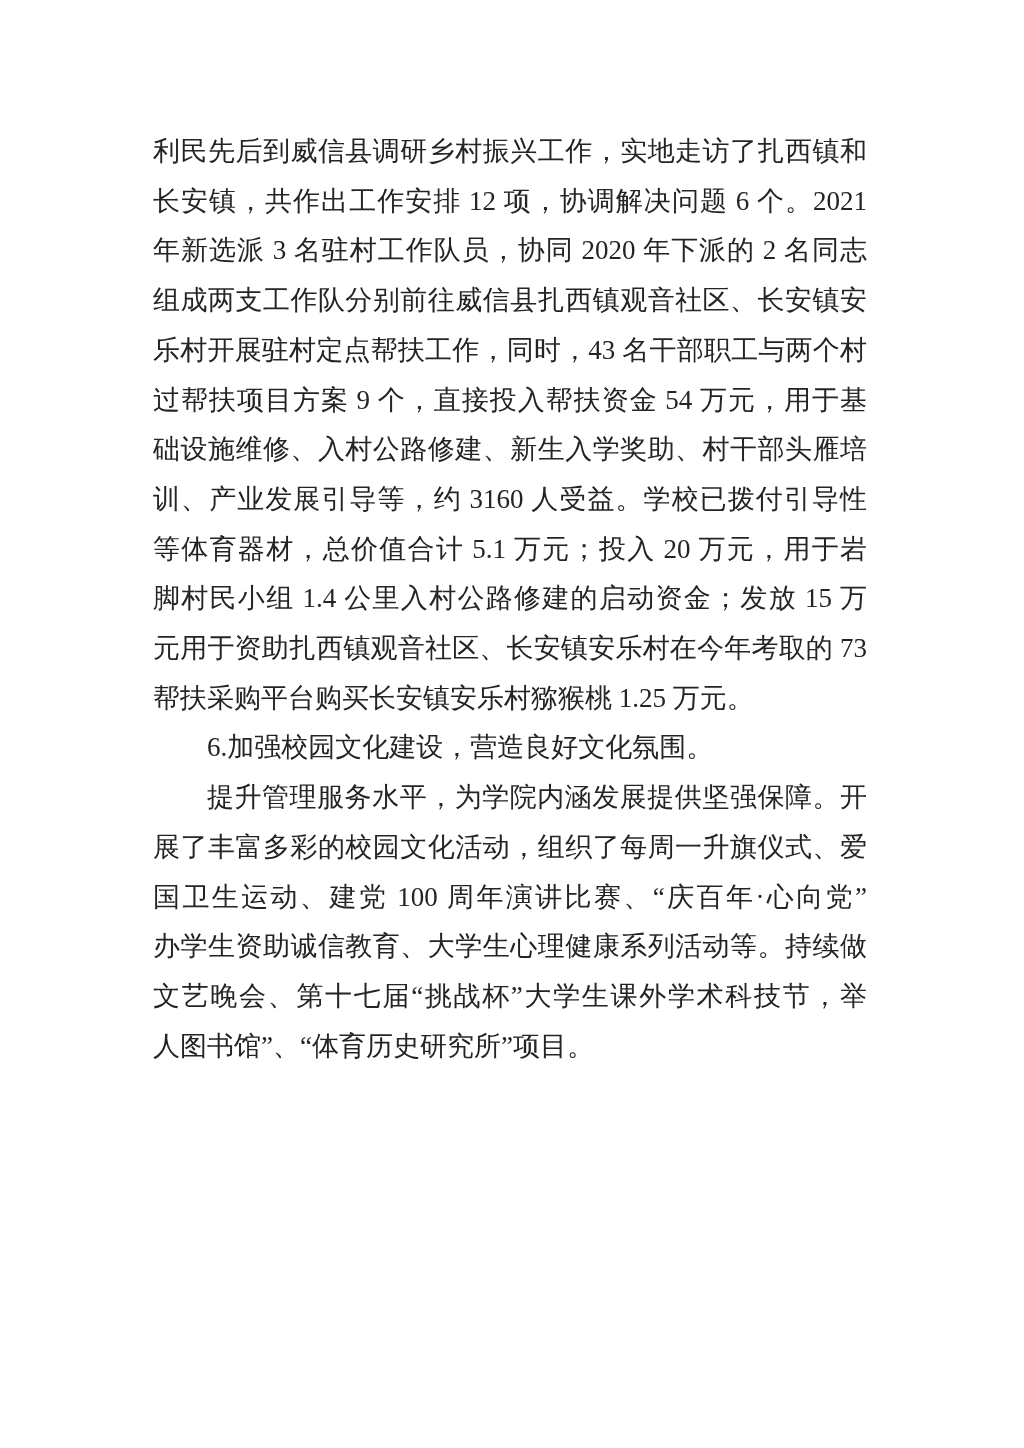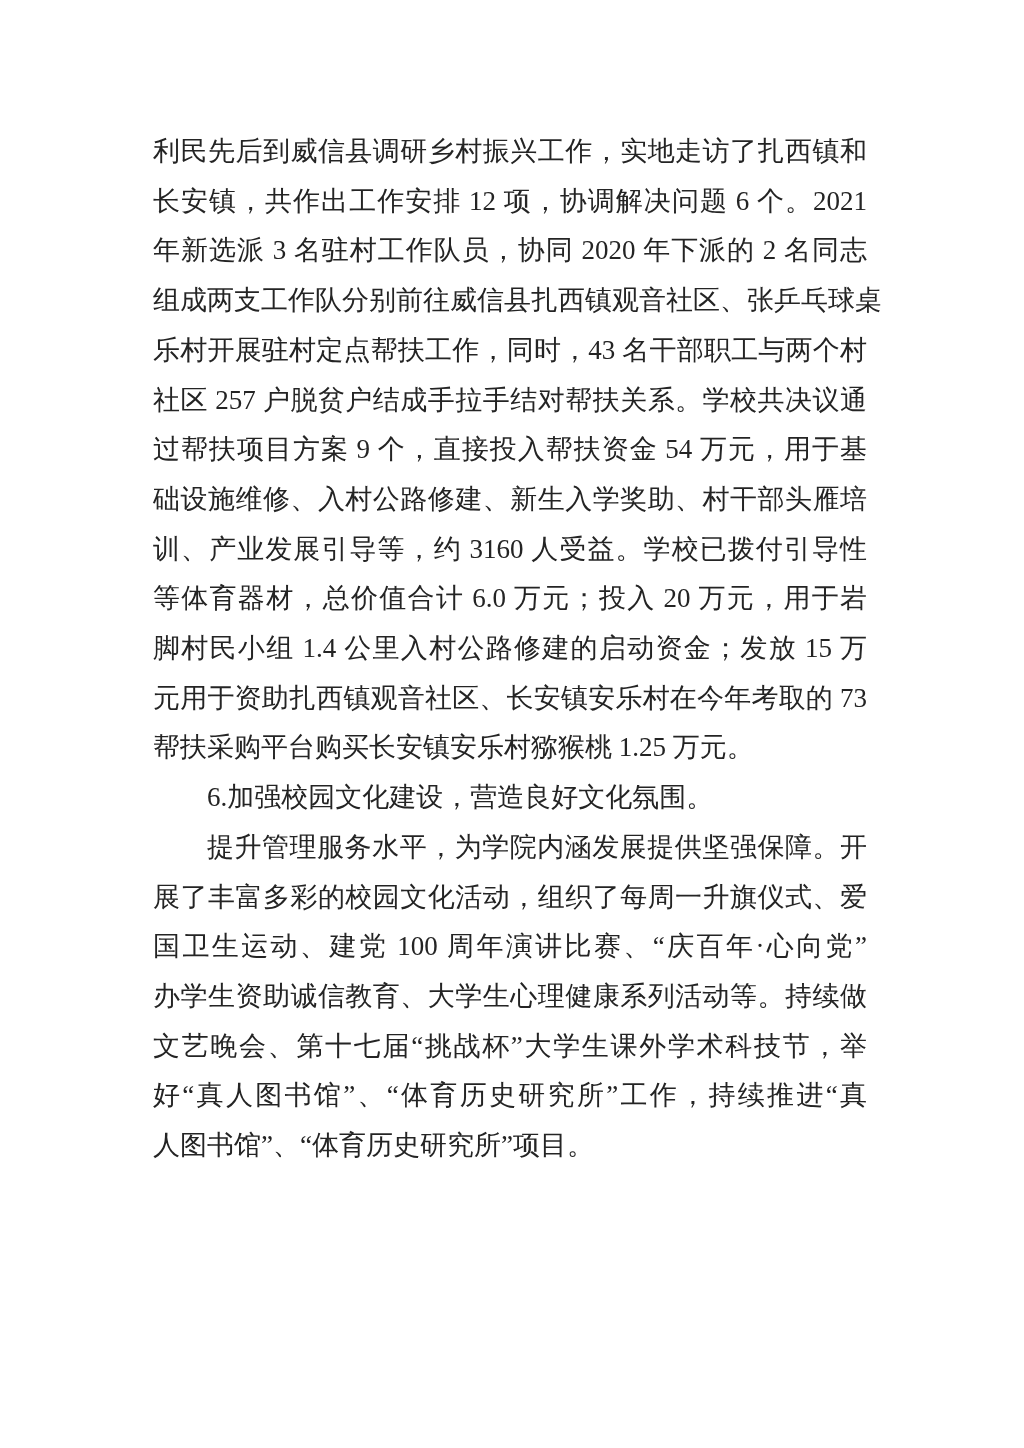--- a/index.html
+++ b/index.html
@@ -51,37 +51,35 @@
 </style>
 </head>
 <body>
 
 <div class="page" style="background: rgb(255, 255, 255); color: rgb(36, 36, 36);">
   <div class="text-block" id="doc-body">
       <div class="paragraph">
         <div class="line">利民先后到威信县调研乡村振兴工作，实地走访了扎西镇和</div>
         <div class="line">长安镇，共作出工作安排 12 项，协调解决问题 6 个。2021</div>
         <div class="line">年新选派 3 名驻村工作队员，协同 2020 年下派的 2 名同志</div>
-        <div class="line">组成两支工作队分别前往威信县扎西镇观音社区、张乒乓球桌</div>
+        <div class="line">组成两支工作队分别前往威信县扎西镇观音社区、长安镇安</div>
         <div class="line">乐村开展驻村定点帮扶工作，同时，43 名干部职工与两个村</div>
-        <div class="line">社区 257 户脱贫户结成手拉手结对帮扶关系。学校共决议通</div>
         <div class="line">过帮扶项目方案 9 个，直接投入帮扶资金 54 万元，用于基</div>
         <div class="line">础设施维修、入村公路修建、新生入学奖助、村干部头雁培</div>
         <div class="line">训、产业发展引导等，约 3160 人受益。学校已拨付引导性</div>
-        <div class="line">等体育器材，总价值合计 6.0 万元；投入 20 万元，用于岩</div>
+        <div class="line">等体育器材，总价值合计 5.1 万元；投入 20 万元，用于岩</div>
         <div class="line">脚村民小组 1.4 公里入村公路修建的启动资金；发放 15 万</div>
         <div class="line">元用于资助扎西镇观音社区、长安镇安乐村在今年考取的 73</div>
         <div class="line last">帮扶采购平台购买长安镇安乐村猕猴桃 1.25 万元。</div>
       </div>
       <div class="paragraph">
         <div class="line last first-indent">6.加强校园文化建设，营造良好文化氛围。</div>
       </div>
       <div class="paragraph">
         <div class="line first-indent">提升管理服务水平，为学院内涵发展提供坚强保障。开</div>
         <div class="line">展了丰富多彩的校园文化活动，组织了每周一升旗仪式、爱</div>
         <div class="line">国卫生运动、建党 100 周年演讲比赛、“庆百年·心向党”</div>
         <div class="line">办学生资助诚信教育、大学生心理健康系列活动等。持续做</div>
         <div class="line">文艺晚会、第十七届“挑战杯”大学生课外学术科技节，举</div>
-        <div class="line">好“真人图书馆”、“体育历史研究所”工作，持续推进“真</div>
         <div class="line last">人图书馆”、“体育历史研究所”项目。</div>
       </div>
     </div>
 </div>
 
 </body></html>

